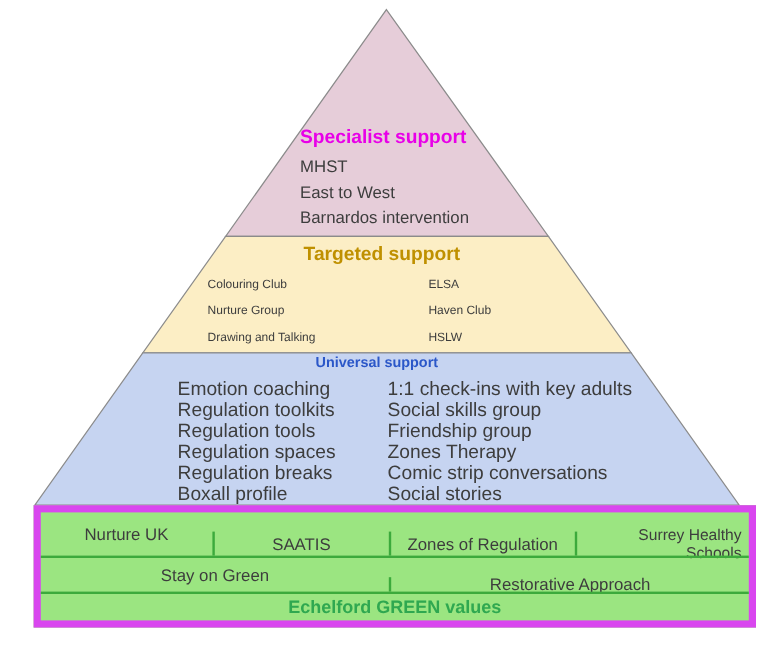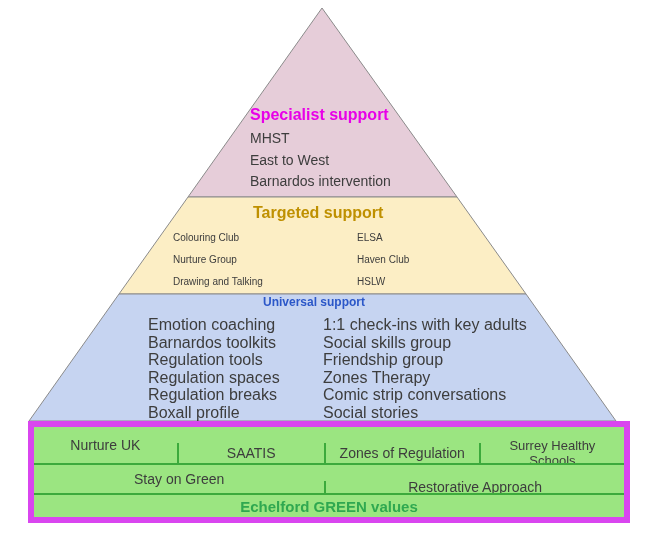--- a/index.html
+++ b/index.html
@@ -37,21 +37,21 @@
   .bt-row + .bt-row{border-top:2px solid #3caa3c;}
   .bt-row1{height:36px;}
   .bt-row2{height:30px;}
   .bt-row3{flex:1;}
   .bt-cell{
     display:flex;align-items:center;justify-content:center;
     box-sizing:border-box;font-size:14px;color:#3d3d3d;text-align:center;
   }
   .bt-cell + .bt-cell{border-left:2px solid #3caa3c;margin-top:16px;}
   .bt-cell.small{font-size:13px;line-height:15px;white-space:normal;padding:0 6px;}
-  .bt-c1{width:24.2%;} .bt-c2{width:24.9%;} .bt-c3{width:26.3%;} .bt-c4{width:24.6%;}
+  .bt-c1{width:24.2%;} .bt-c2{width:24.9%;} .bt-c3{width:26.3%;} .bt-c4{width:24.6%;text-align:right;}
   .bt-h1{width:49.2%;} .bt-h2{width:50.8%;}
   .bt-values{font-weight:bold;font-size:15px;color:#2fa850;}
 </style>
 </head>
 <body>
 
 <div class="canvas">
 
   <svg class="pyramid-svg" width="645" height="538" viewBox="0 0 645 538">
     <polygon points="322,8 457,197 188,197" stroke="#8b8b8b" stroke-width="1" fill="#e6cdd9"></polygon>
@@ -74,21 +74,21 @@
   </div>
   <div class="targeted-col right">
     <div class="targeted-item">ELSA</div>
     <div class="targeted-item">Haven Club</div>
     <div class="targeted-item">HSLW</div>
   </div>
 
   <div class="universal-title">Universal support</div>
   <div class="universal-col left">
     <div class="universal-item">Emotion coaching</div>
-    <div class="universal-item">Barnardos toolkits</div>
+    <div class="universal-item">Regulation toolkits</div>
     <div class="universal-item">Regulation tools</div>
     <div class="universal-item">Regulation spaces</div>
     <div class="universal-item">Regulation breaks</div>
     <div class="universal-item">Boxall profile</div>
   </div>
   <div class="universal-col right">
     <div class="universal-item">1:1 check-ins with key adults</div>
     <div class="universal-item">Social skills group</div>
     <div class="universal-item">Friendship group</div>
     <div class="universal-item">Zones Therapy</div>

